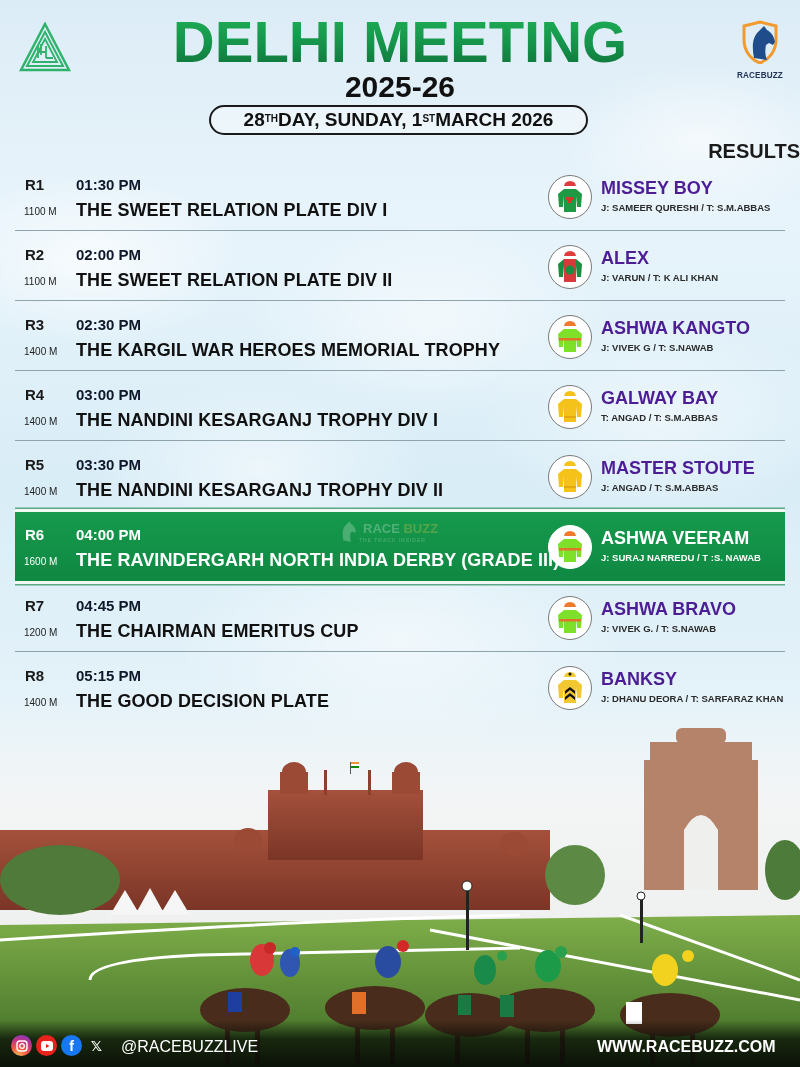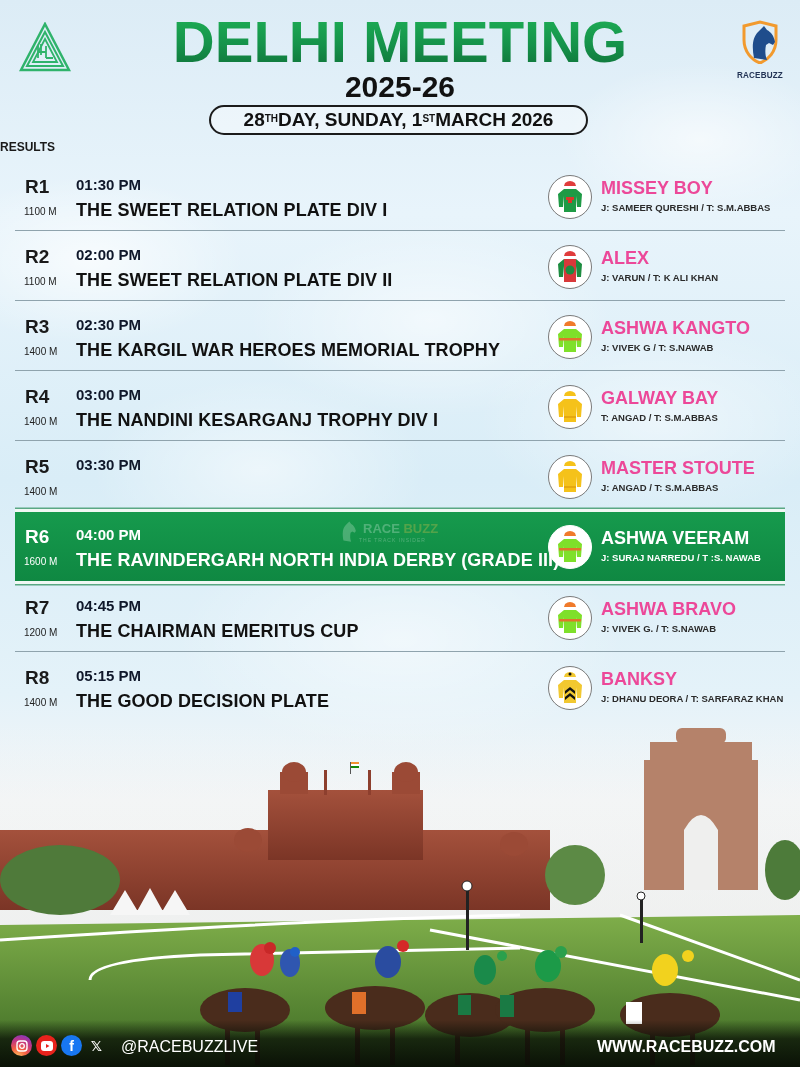--- a/index.html
+++ b/index.html
@@ -38,38 +38,38 @@
     font-size:30px; font-weight:700; color:#111; line-height:34px;
   }
   .day-pill {
     position:absolute; left:209px; top:105px; width:379px; height:30px;
     border:2px solid #1b1b1b; border-radius:16px;
     display:flex; align-items:center; justify-content:center;
     font-size:19px; font-weight:700; color:#111; background:rgba(255,255,255,0.35);text-align:right;
   }
   .day-pill sup { font-size:10px; position:relative; top:-2px; }
   .results-label {
-    position:absolute; left:0; width:800px; top:140px; text-align:left;
-    font-size:12px; font-weight:700; color:#1a1a1a;
+    position:absolute; left:0; width:800px; top:140px; text-align:right;
+    font-size:20px; font-weight:700; color:#1a1a1a;
   }
   
   .races { position:absolute; left:0; top:162px; width:800px; }
   .race {
     position:absolute; left:15px; width:770px; height:69px;
     border-bottom:1.5px solid #8fa3ad;
   }
-  .race .rno { position:absolute; left:10px; top:14px; font-size:19px; font-weight:700; color:#1a1a1a; }
+  .race .rno { position:absolute; left:10px; top:14px; font-size:15px; font-weight:700; color:#1a1a1a; }
   .race .time { position:absolute; left:61px; top:14px; font-size:15px; font-weight:700; color:#0f172a; }
   .race .dist { position:absolute; left:9px; top:44px; font-size:10px; color:#222; }
   .race .rname { position:absolute; left:61px; top:38px; font-size:18px; font-weight:700; color:#111; white-space:nowrap; letter-spacing:0.1px; }
   .race .silk-wrap {
     position:absolute; left:533px; top:13px; width:44px; height:44px; border-radius:50%;
     background:#fff; border:1.5px solid #7a7a7a; display:flex; align-items:center; justify-content:center;
   }
-  .race .horse { position:absolute; left:586px; top:16px; font-size:18px; font-weight:700; color:#ec4899; white-space:nowrap; }
+  .race .horse { position:absolute; left:586px; top:16px; font-size:18px; font-weight:700; color:#4c1d95; white-space:nowrap; }
   .race .jt { position:absolute; left:586px; top:40px; font-size:9.5px; font-weight:700; color:#2a2a2a; white-space:nowrap; }
   .race.highlight {
     background: linear-gradient(180deg, #169a4d 0%, #0f8842 100%);
     border-bottom: none;
     box-shadow: 0 -3px 0 0 #f0f8f4, 0 -4.5px 0 0 #5aa884, 0 3px 0 0 #f0f8f4, 0 4.5px 0 0 #5aa884;
   }
   .race.highlight .rno, .race.highlight .time, .race.highlight .dist,
   .race.highlight .rname, .race.highlight .horse, .race.highlight .jt { color:#fff; }
   .race.highlight .silk-wrap { border-color:#fff; }
   .wm {
@@ -187,20 +187,21 @@
       </svg>
     </div>
     <span class="horse">GALWAY BAY</span>
     <span class="jt">T: ANGAD / T: S.M.ABBAS</span>
   </div>
 
   <div class="race" style="top:280px">
     <span class="rno">R5</span>
     <span class="time">03:30 PM</span>
     <span class="dist">1400 M</span>
+    <span class="rname">THE NANDINI KESARGANJ TROPHY DIV II</span>
     <div class="silk-wrap">
       <svg width="30" height="34" viewBox="0 0 30 34">
         <path d="M10 3 Q15 -1 20 3 L21 6 L9 6 Z" fill="#f5c21a"></path>
         <path d="M9 9 L21 9 L27 14 L26 27 L22 27 L21 16 L21 32 L9 32 L9 16 L8 27 L4 27 L3 14 Z" fill="#f5c21a"></path>
         <rect x="9" y="26" width="12" height="2" fill="#e6a810"></rect>
       </svg>
     </div>
     <span class="horse">MASTER STOUTE</span>
     <span class="jt">J: ANGAD / T: S.M.ABBAS</span>
   </div>

